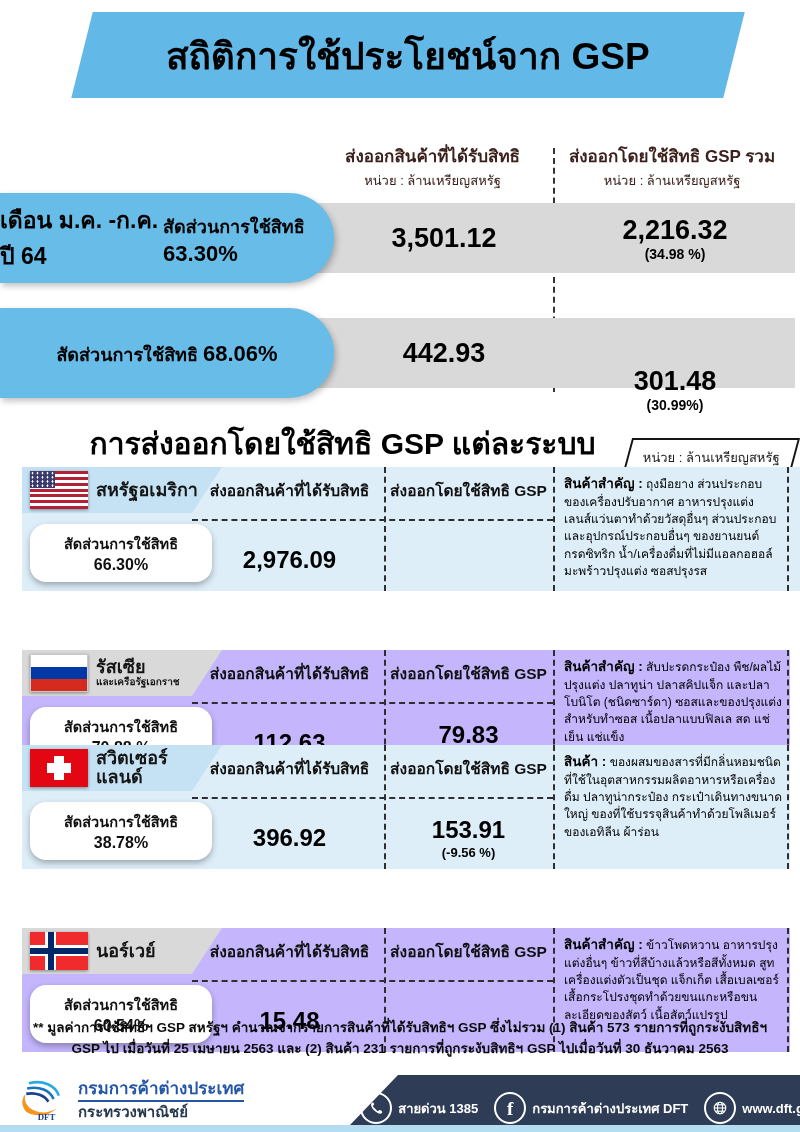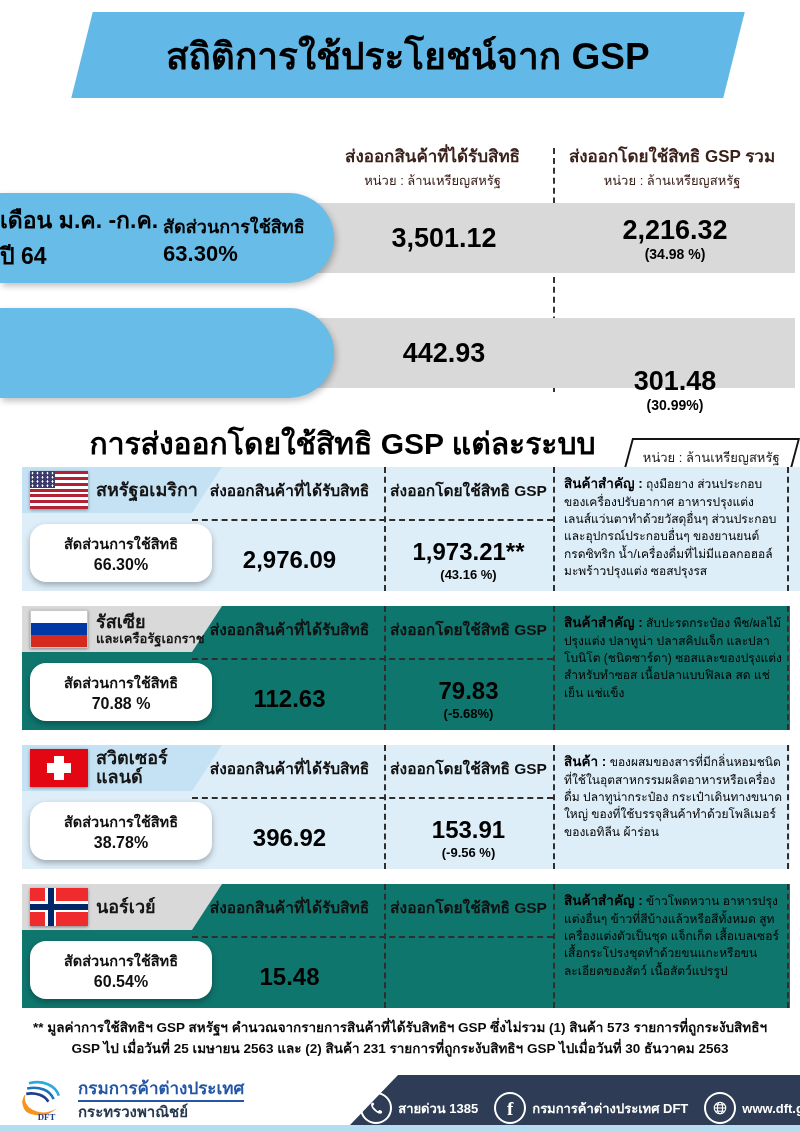--- a/index.html
+++ b/index.html
@@ -36,35 +36,35 @@
 
   
   .sec-title{position:absolute;left:85px;width:515px;top:420px;text-align:center;font-size:30px;font-weight:bold;color:#000;}
   .unit-box{position:absolute;left:627px;top:438px;width:164px;height:34px;border:2px solid #151515;
             background:#fff;transform:skewX(-15deg);display:flex;align-items:center;justify-content:center;}
   .unit-box span{transform:skewX(15deg);font-size:13px;color:#1c1c1c;white-space:nowrap;}
 
   
   .cblock{position:absolute;left:22px;width:768px;height:124px;}
   .cblock.blue{background:#deeef9;}
-  .cblock.gray{background:#0f766e;}
+  .cblock.gray{background:#c4b5fd;margin-top:44px;}
   .cband{position:absolute;left:0;top:0;width:200px;height:46px;
          clip-path:polygon(0 0,100% 0,calc(100% - 30px) 100%,0 100%);}
   .blue .cband{background:#c4e2f3;}
   .gray .cband{background:#d9d9d9;}
   .chead{position:absolute;top:0;height:46px;display:flex;align-items:center;justify-content:center;
          font-weight:bold;font-size:15.5px;color:#101010;}
   .chead.c1{left:173px;width:189px;}
   .chead.c2{left:362px;width:169px;}
   .vdash{position:absolute;top:0;height:100%;width:0;border-left:2px dashed #2e2e2e;}
   .vd1{left:362px;} .vd2{left:531px;} .vd3{left:765px;}
   .hdash{position:absolute;top:52px;left:170px;width:361px;height:0;border-top:2px dashed #2e2e2e;}
   .cname{position:absolute;left:74px;top:0;height:46px;width:115px;display:flex;flex-direction:column;
          justify-content:center;font-weight:bold;color:#151515;font-size:18px;line-height:1.05;}
-  .cname .sub{font-size:13px;}
+  .cname .sub{font-size:10px;}
   .cpill{position:absolute;left:8px;top:57px;width:182px;height:58px;background:#fff;border-radius:16px;
          box-shadow:0 3px 6px rgba(0,0,0,.3);display:flex;flex-direction:column;align-items:center;
          justify-content:center;font-weight:bold;color:#101010;}
   .cpill .l1{font-size:14.5px;}
   .cpill .l2{font-size:16px;margin-top:1px;}
   .cval{position:absolute;top:58px;height:70px;display:flex;flex-direction:column;align-items:center;
         justify-content:center;font-weight:bold;color:#000;}
   .cval.c1{left:173px;width:189px;}
   .cval.c2{left:362px;width:169px;}
   .cval .num{font-size:24px;}
@@ -133,20 +133,21 @@
 <div class="sval v1" style="top:203px;">
   <div class="num">3,501.12</div>
 </div>
 <div class="sval v2" style="top:203px;">
   <div class="num">2,216.32</div>
   <div class="pct">(34.98 %)</div>
 </div>
 
 <div class="srow-bar" style="top:318px;"></div>
 <div class="srow-pill" style="top:308px;">
+  <div class="pl2"><span>สัดส่วนการใช้สิทธิ</span> <span class="share">68.06%</span></div>
 </div>
 <div class="sval v1" style="top:318px;">
   <div class="num">442.93</div>
 </div>
 <div class="sval v2" style="top:318px;margin-top:36px;">
   <div class="num">301.48</div>
   <div class="pct">(30.99%)</div>
 </div>
 
 <div class="sec-title">การส่งออกโดยใช้สิทธิ GSP แต่ละระบบ</div>
@@ -167,24 +168,20 @@
   <div class="vdash vd1"></div>
   <div class="vdash vd2"></div>
   <div class="vdash vd3"></div>
   <div class="hdash"></div>
   <div class="cpill">
     <div class="l1">สัดส่วนการใช้สิทธิ</div>
     <div class="l2">66.30%</div>
   </div>
   <div class="cval c1">
     <div class="num">2,976.09</div>
-  </div>
-  <div class="cval c2">
-    <div class="num">1,973.21**</div>
-    <div class="pct">(43.16 %)</div>
   </div>
   <div class="cprod">
     <span class="plabel">สินค้าสำคัญ :</span>
     <span>ถุงมือยาง ส่วนประกอบของเครื่องปรับอากาศ อาหารปรุงแต่ง เลนส์แว่นตาทำด้วยวัสดุอื่นๆ ส่วนประกอบและอุปกรณ์ประกอบอื่นๆ ของยานยนต์ กรดซิทริก น้ำ/เครื่องดื่มที่ไม่มีแอลกอฮอล์ มะพร้าวปรุงแต่ง ซอสปรุงรส</span>
   </div>
 </div>
 
 <div class="cblock gray" style="top:606px;">
   <div class="cband"></div>
   <div class="cflag flag-ru"></div>

